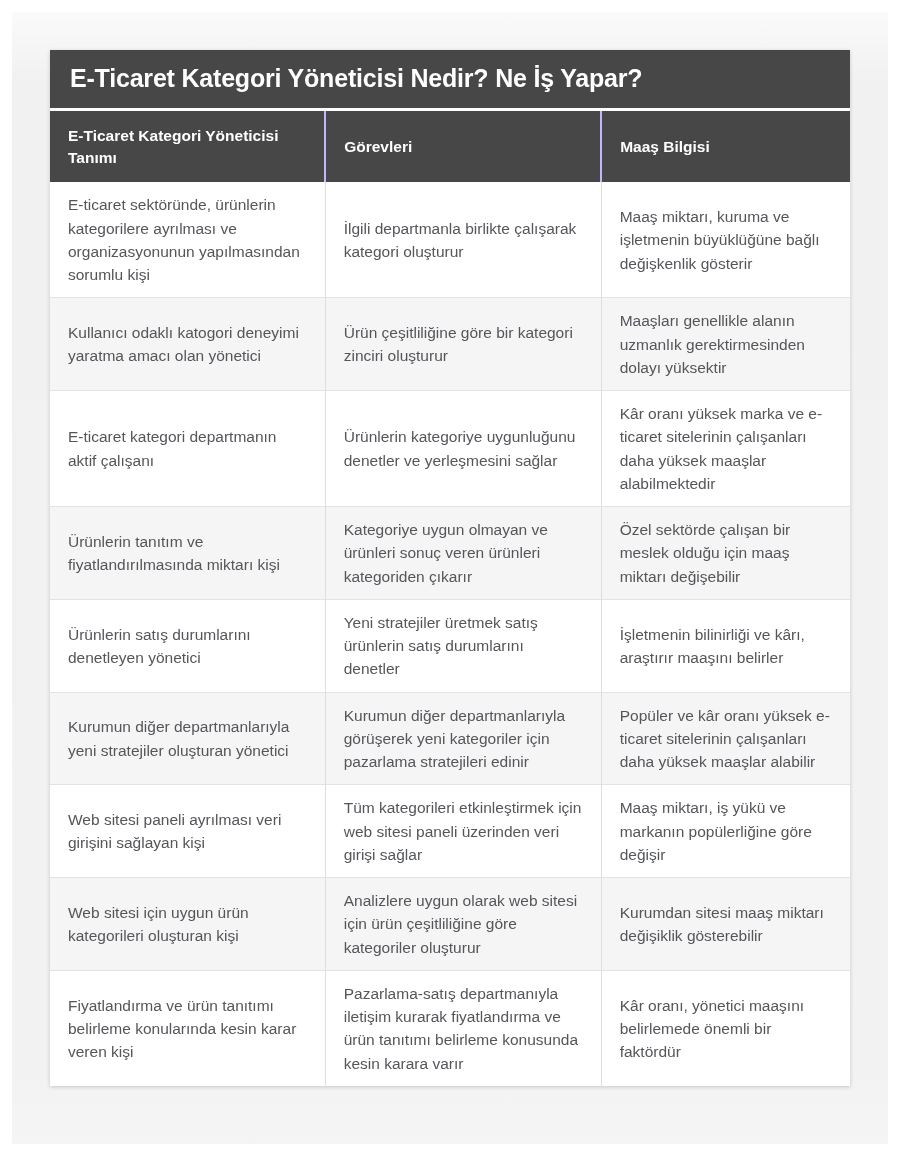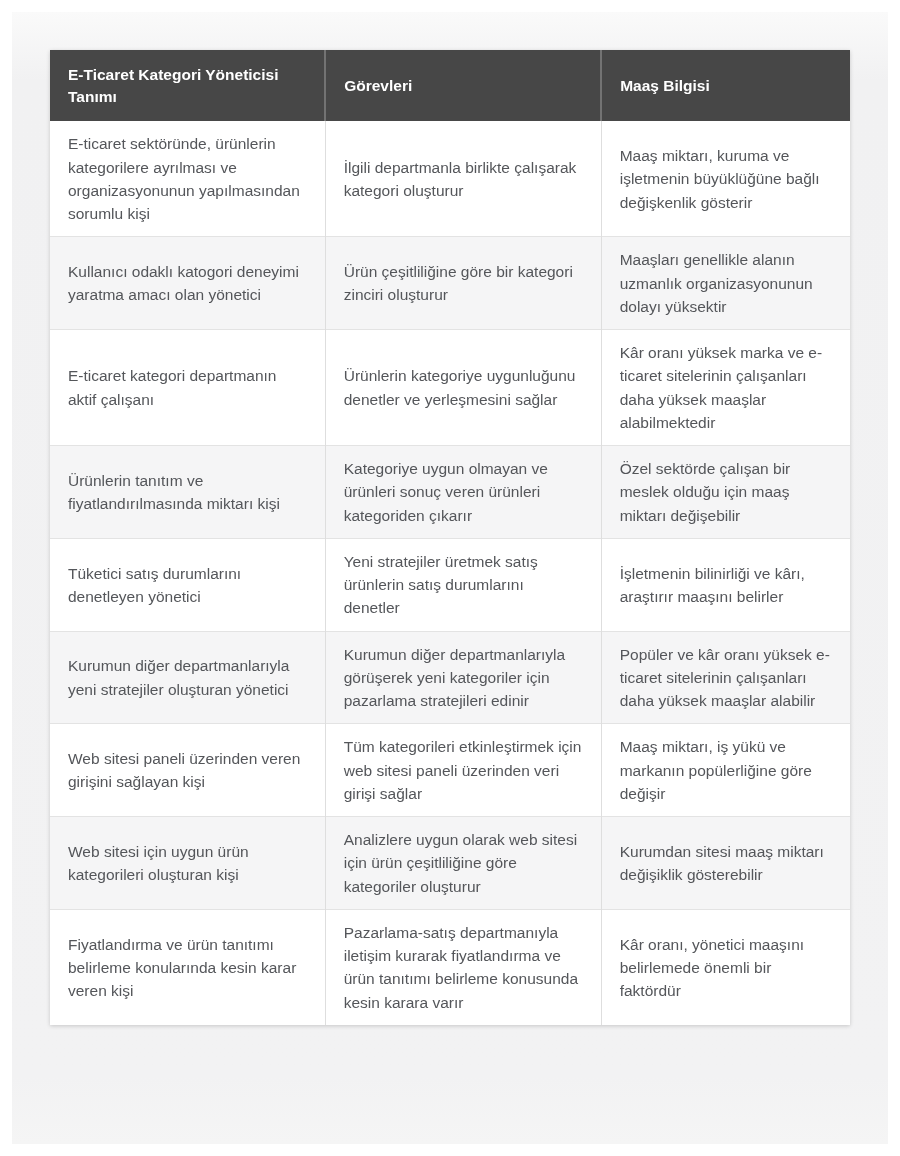--- a/index.html
+++ b/index.html
@@ -44,21 +44,21 @@
   .info-table col.c3 { width: 31.1%; }
   .info-table th {
     background: #474747;
     color: #ffffff;
     font-size: 15.5px;
     font-weight: bold;
     text-align: left;
     vertical-align: middle;
     line-height: 1.4;
     padding: 14px 18px;
-    border-left: 2px solid #737373;
+    border-left: 2px solid #c4b5fd;
   }
   .info-table th:first-child { border-left: none; }
   .info-table td {
     color: #54565a;
     font-size: 15.5px;
     line-height: 1.5;
     vertical-align: middle;
     padding: 11px 18px;
     border-left: 1px solid #dedede;
     border-top: 1px solid #e3e3e3;
@@ -67,20 +67,21 @@
   .info-table td:first-child { border-left: none; }
   .info-table tbody tr:first-child td { border-top: none; }
   .info-table tbody tr:nth-child(even) td { background: #f5f5f6; }
 </style>
 </head>
 <body>
 
 <div class="frame">
   <div class="card">
 
+    <div class="title-bar">E-Ticaret Kategori Yöneticisi Nedir? Ne İş Yapar?</div>
 
     <table class="info-table">
       <colgroup>
         <col class="c1">
           <col class="c2">
           <col class="c3">
       </colgroup>
       <thead>
         <tr>
           <th>E-Ticaret Kategori Yöneticisi Tanımı</th>
@@ -91,44 +92,44 @@
       <tbody>
 
       <tr class="">
           <td>E-ticaret sektöründe, ürünlerin kategorilere ayrılması ve organizasyonunun yapılmasından sorumlu kişi</td>
           <td>İlgili departmanla birlikte çalışarak kategori oluşturur</td>
           <td>Maaş miktarı, kuruma ve işletmenin büyüklüğüne bağlı değişkenlik gösterir</td>
         </tr>
           <tr class="">
           <td>Kullanıcı odaklı katogori deneyimi yaratma amacı olan yönetici</td>
           <td>Ürün çeşitliliğine göre bir kategori zinciri oluşturur</td>
-          <td>Maaşları genellikle alanın uzmanlık organizasyonunun dolayı yüksektir</td>
+          <td>Maaşları genellikle alanın uzmanlık gerektirmesinden dolayı yüksektir</td>
         </tr>
           <tr class="">
           <td>E-ticaret kategori departmanın aktif çalışanı</td>
           <td>Ürünlerin kategoriye uygunluğunu denetler ve yerleşmesini sağlar</td>
           <td>Kâr oranı yüksek marka ve e-ticaret sitelerinin çalışanları daha yüksek maaşlar alabilmektedir</td>
         </tr>
           <tr class="">
           <td>Ürünlerin tanıtım ve fiyatlandırılmasında miktarı kişi</td>
           <td>Kategoriye uygun olmayan ve ürünleri sonuç veren ürünleri kategoriden çıkarır</td>
           <td>Özel sektörde çalışan bir meslek olduğu için maaş miktarı değişebilir</td>
         </tr>
           <tr class="">
-          <td>Tüketici satış durumlarını denetleyen yönetici</td>
+          <td>Ürünlerin satış durumlarını denetleyen yönetici</td>
           <td>Yeni stratejiler üretmek satış ürünlerin satış durumlarını denetler</td>
           <td>İşletmenin bilinirliği ve kârı, araştırır maaşını belirler</td>
         </tr>
           <tr class="">
           <td>Kurumun diğer departmanlarıyla yeni stratejiler oluşturan yönetici</td>
           <td>Kurumun diğer departmanlarıyla görüşerek yeni kategoriler için pazarlama stratejileri edinir</td>
           <td>Popüler ve kâr oranı yüksek e-ticaret sitelerinin çalışanları daha yüksek maaşlar alabilir</td>
         </tr>
           <tr class="">
-          <td>Web sitesi paneli üzerinden veren girişini sağlayan kişi</td>
+          <td>Web sitesi paneli ayrılması veri girişini sağlayan kişi</td>
           <td>Tüm kategorileri etkinleştirmek için web sitesi paneli üzerinden veri girişi sağlar</td>
           <td>Maaş miktarı, iş yükü ve markanın popülerliğine göre değişir</td>
         </tr>
           <tr class="">
           <td>Web sitesi için uygun ürün kategorileri oluşturan kişi</td>
           <td>Analizlere uygun olarak web sitesi için ürün çeşitliliğine göre kategoriler oluşturur</td>
           <td>Kurumdan sitesi maaş miktarı değişiklik gösterebilir</td>
         </tr>
           <tr class="">
           <td>Fiyatlandırma ve ürün tanıtımı belirleme konularında kesin karar veren kişi</td>

